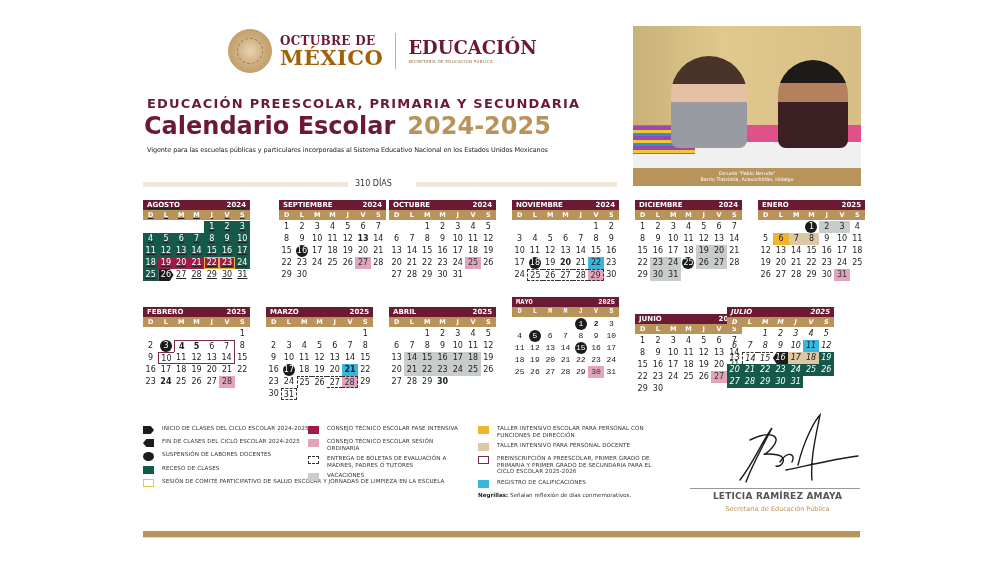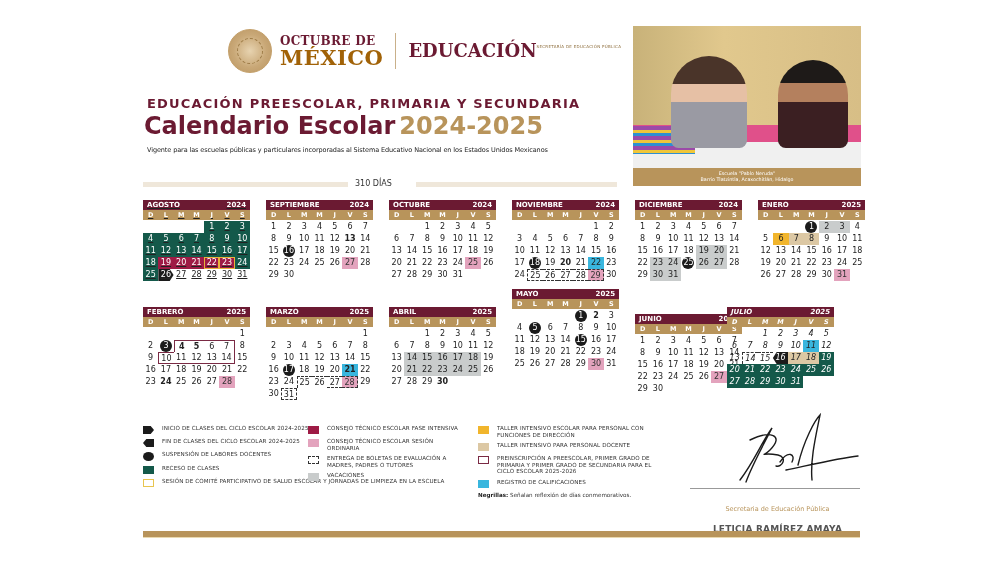--- a/index.html
+++ b/index.html
@@ -6,27 +6,27 @@
   html, body { width: 1004px; height: 565px; background: #ffffff; overflow: hidden; }
   body { font-family: "DejaVu Sans", sans-serif; color: #222; position: relative; }
 
   .header-logos { position: absolute; left: 228px; top: 27px; height: 48px; display: flex; align-items: center; }
   .seal { width: 44px; height: 44px; border-radius: 50%; background: radial-gradient(circle, #e7d3b0 0%, #c9a877 55%, #b89460 100%); border: 1px solid #c4a06a; margin-right: 8px; position: relative; }
   .seal::after { content: ""; position: absolute; inset: 8px; border-radius: 50%; border: 1px dashed #9c7a45; }
   .gov { display: flex; flex-direction: column; line-height: 1; }
   .gov .g1 { font-family: "DejaVu Serif", serif; font-weight: bold; font-size: 12px; color: #6b1a32; letter-spacing: 0.3px; }
   .gov .g2 { font-family: "DejaVu Serif", serif; font-weight: bold; font-size: 21px; color: #a16207; letter-spacing: 0.5px; }
   .divider-v { width: 1px; height: 36px; background: #c9b08a; margin: 0 12px; }
-  .edu { display: flex; flex-direction: row; line-height: 1; }
+  .edu { display: flex; flex-direction: column; line-height: 1; }
   .edu .e1 { font-family: "DejaVu Serif", serif; font-weight: bold; font-size: 18px; color: #6b1a32; }
   .edu .e2 { font-size: 4px; color: #8c6c3a; margin-top: 3px; letter-spacing: 0.3px; }
 
   .level { position: absolute; left: 147px; top: 96px; font-size: 13px; font-weight: bold; color: #6b1a32; letter-spacing: 1.2px; }
   .title { position: absolute; left: 144px; top: 112px; font-size: 24px; font-weight: bold; color: #6b1a32; }
-  .title .yr { color: #b8945b; margin-left: 4px; }
+  .title .yr { color: #b8945b; margin-left: 12px; }
   .subtitle { position: absolute; left: 147px; top: 146px; font-size: 6.5px; color: #222; letter-spacing: -0.1px; }
 
   .days-bar { position: absolute; left: 143px; top: 180px; width: 474px; height: 8px; }
   .days-bar .bar { position: absolute; top: 2px; height: 5px; background: #efe7da; }
   .days-bar .bar.l { left: 0; width: 205px; }
   .days-bar .bar.r { left: 273px; width: 201px; }
   .days-bar .lbl { position: absolute; left: 212px; top: -1px; font-size: 8px; color: #333; }
 
   .photo { position: absolute; left: 633px; top: 26px; width: 228px; height: 160px; overflow: hidden; background: #d9c08f; }
   .photo .scene { position: absolute; inset: 0 0 18px 0; background:
@@ -81,21 +81,21 @@
   .sw-vac { background: #c9cccc; }
   .sw-tdir { background: #f1b52c; }
   .sw-tdoc { background: #dcc8a4; }
   .sw-pre { border: 1.2px solid #7a2a44; background: #fff; }
   .sw-reg { background: #39b6de; }
   .note { font-size: 5.6px; color: #333; margin-top: 2px; }
   .note b { font-weight: bold; color: #222; }
 
   .signature { position: absolute; left: 700px; top: 410px; width: 160px; height: 80px; }
   .sig-line { position: absolute; left: 690px; top: 488px; width: 170px; height: 1px; background: #999; }
-  .signer { position: absolute; left: 700px; top: 491px; width: 155px; text-align: center; font-size: 9px; font-weight: bold; color: #555; letter-spacing: 0.2px; margin-top: 33px; }
+  .signer { position: absolute; left: 700px; top: 491px; width: 155px; text-align: center; font-size: 9px; font-weight: bold; color: #555; letter-spacing: 0.2px; }
   .signer-role { position: absolute; left: 700px; top: 505px; width: 155px; text-align: center; font-size: 6.5px; color: #b8945b; }
 
   .footer-bar { position: absolute; left: 143px; top: 531px; width: 717px; height: 7px; background: #b8945b; border-bottom: 1px solid #ead9b0; }
 </style>
 </head>
 <body>
 
 <div class="header-logos">
   <div class="seal"></div>
   <div class="gov">
@@ -176,21 +176,21 @@
         <div class="day recess"><span>24</span></div>
         <div class="day recess"><span>25</span></div>
         <div class="day start"><span>26</span></div>
         <div class="day "><span>27</span></div>
         <div class="day "><span>28</span></div>
         <div class="day "><span>29</span></div>
         <div class="day "><span>30</span></div>
         <div class="day "><span>31</span></div>
       </div>
     </div>
-    <div class="month" style="left: 123px; top: 0px;">
+    <div class="month" style="left: 136px; top: 0px;">
       <div class="mhead">
         <span>SEPTIEMBRE</span>
         <span>2024</span>
       </div>
       <div class="mdow">
         <span>D</span>
         <span>L</span>
         <span>M</span>
         <span>M</span>
         <span>J</span>
@@ -578,21 +578,21 @@
         <div class="day vac"><span>23</span></div>
         <div class="day vac"><span>24</span></div>
         <div class="day vac"><span>25</span></div>
         <div class="day "><span>26</span></div>
         <div class="day "><span>27</span></div>
         <div class="day "><span>28</span></div>
         <div class="day "><span>29</span></div>
         <div class="day bold"><span>30</span></div>
       </div>
     </div>
-    <div class="month" style="left: 369px; top: 89px;">
+    <div class="month" style="left: 369px; top: 97px; font-family: Liberation Mono, monospace;">
       <div class="mhead">
         <span>MAYO</span>
         <span>2025</span>
       </div>
       <div class="mdow">
         <span>D</span>
         <span>L</span>
         <span>M</span>
         <span>M</span>
         <span>J</span>

